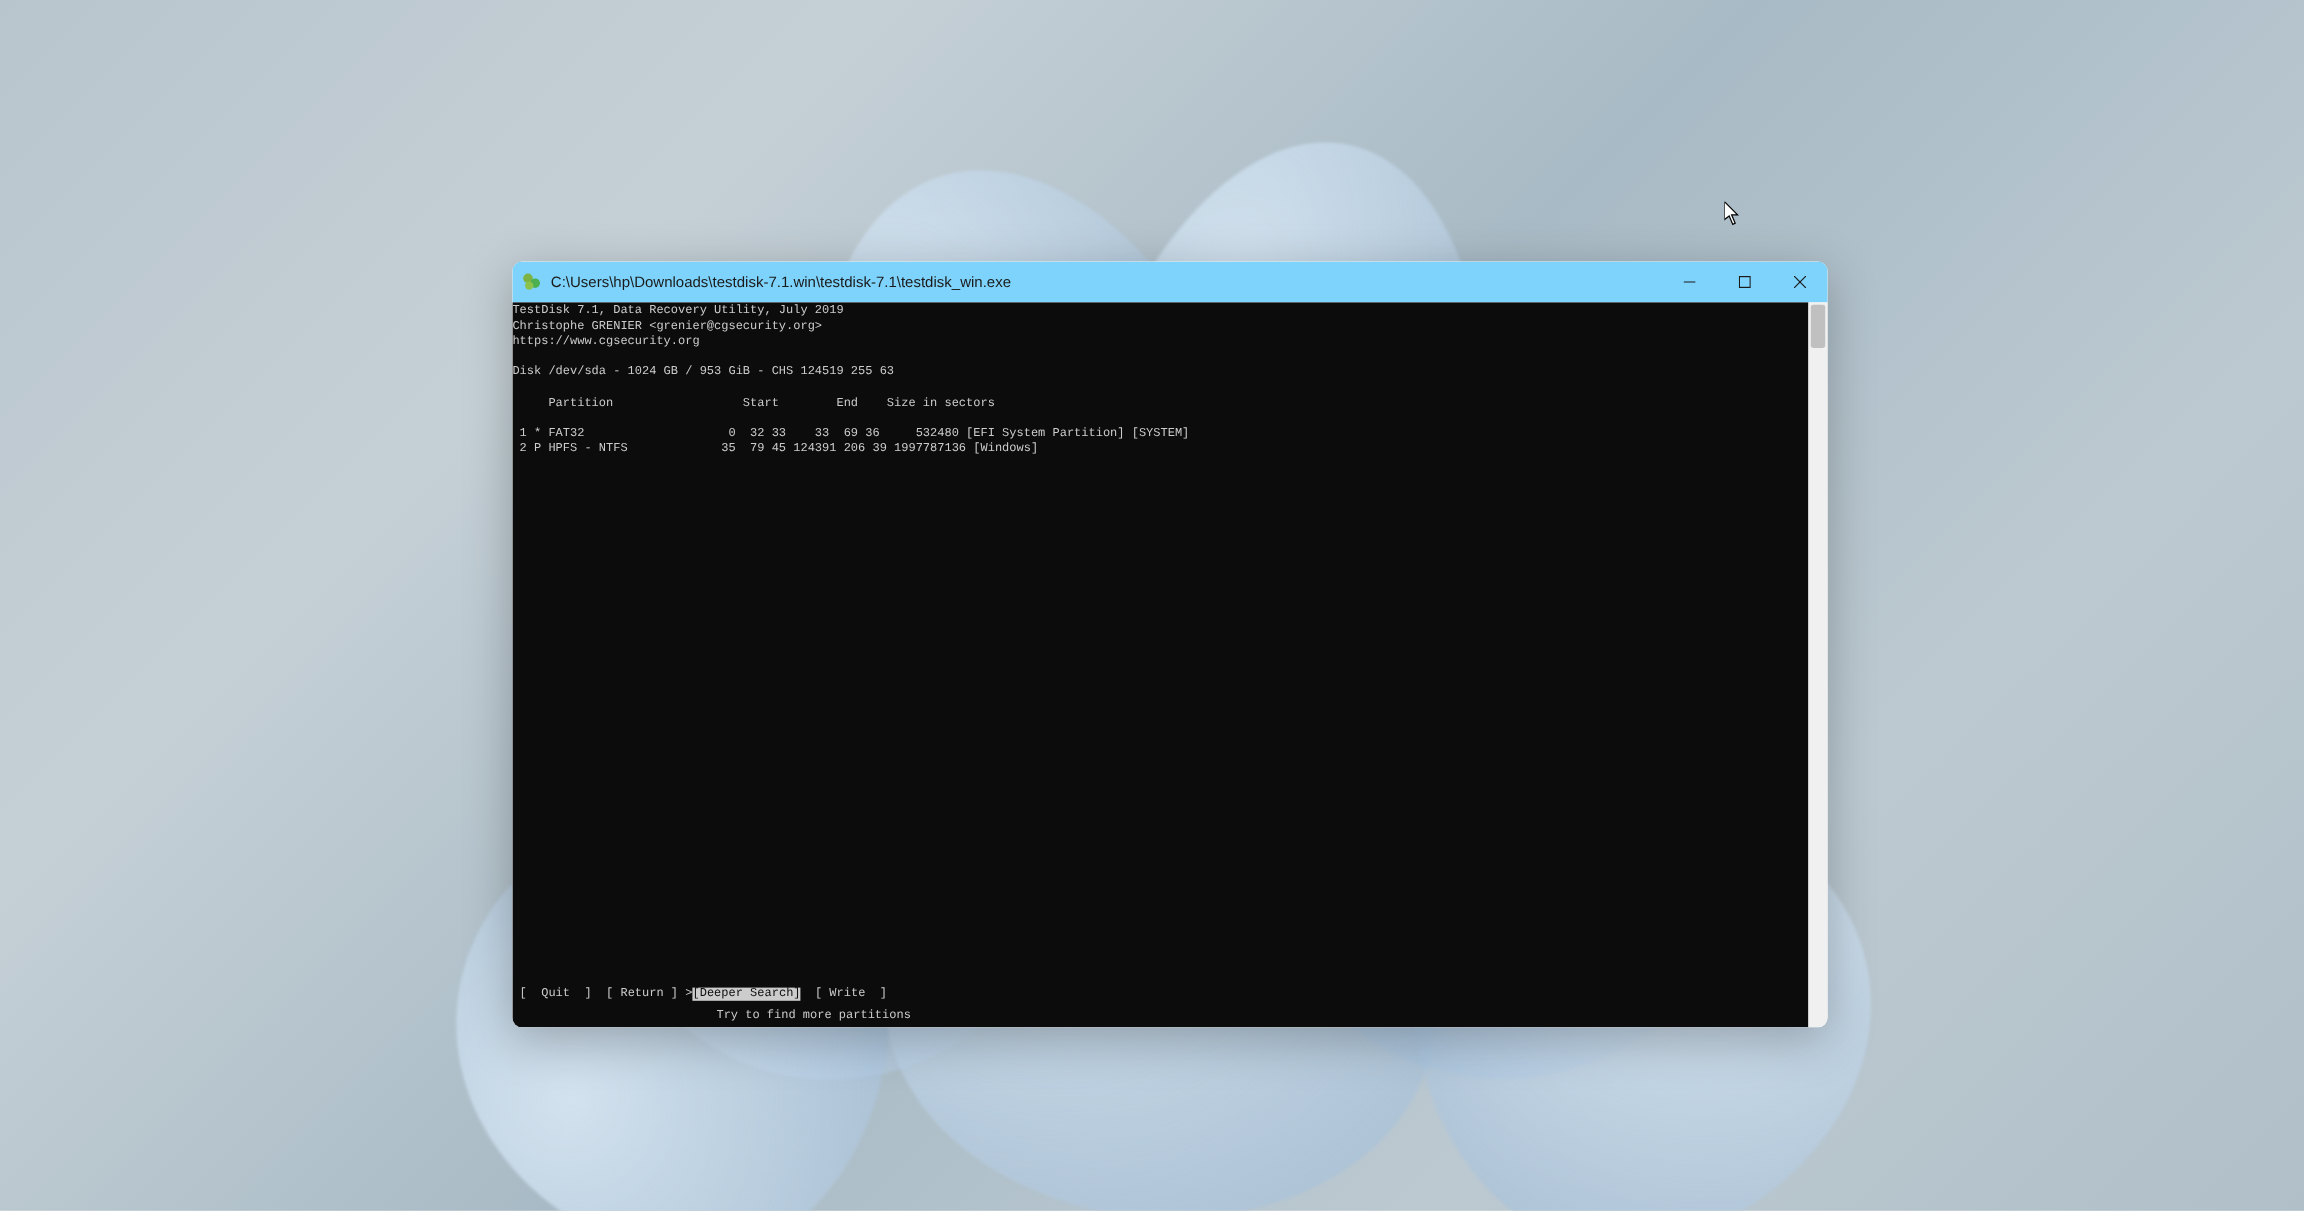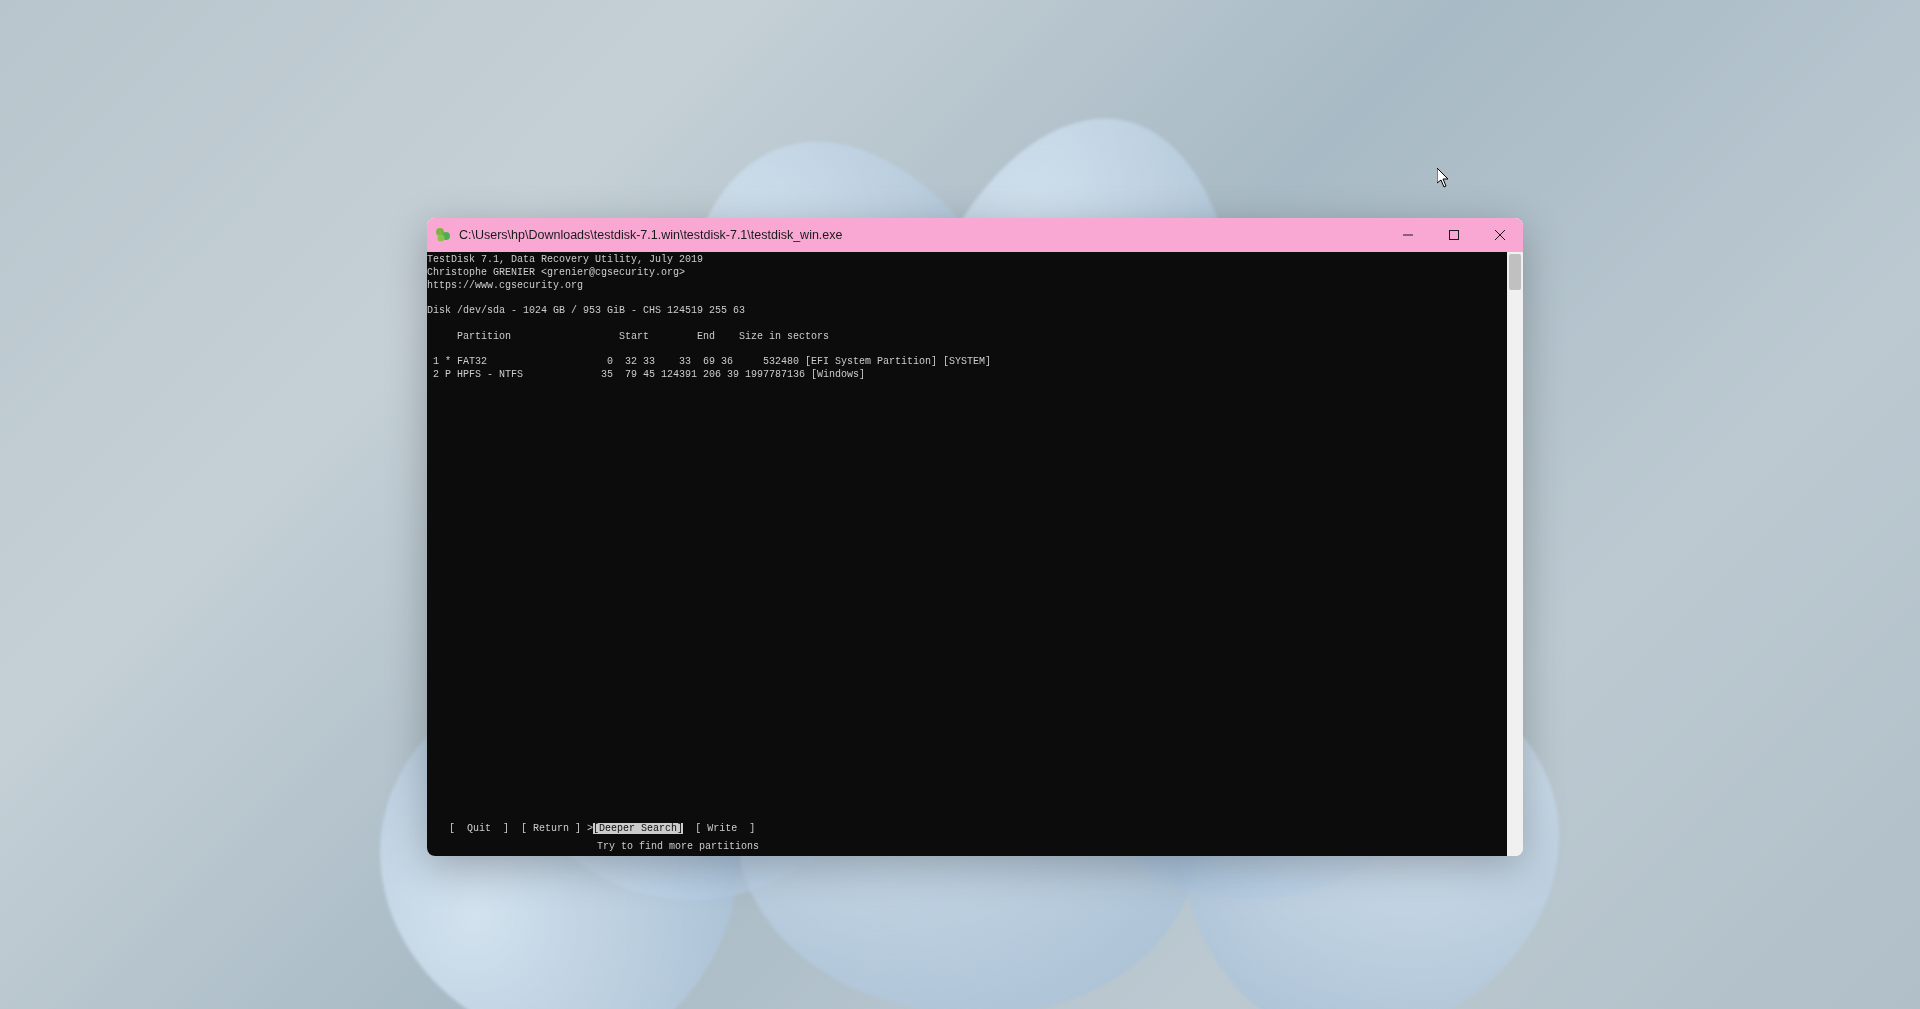--- a/index.html
+++ b/index.html
@@ -32,21 +32,21 @@
   top: 218px;
   width: 1096px;
   height: 638px;
   background: #ffffff;
   border-radius: 8px;
   box-shadow: 0 10px 40px rgba(0,0,0,0.25);
   overflow: hidden;
 }
 .titlebar {
   height: 34px;
-  background: #f9a8d4;
+  background: #7dd3fc;
   display: flex;
   align-items: center;
   padding-left: 8px;
 }
 .app-icon {
   width: 16px;
   height: 16px;
   margin-right: 8px;
   display: inline-block;
 }
@@ -104,21 +104,21 @@
   color: #0c0c0c;
 }
 .cursor {
   position: absolute;
   left: 1437px;
   top: 168px;
   width: 14px;
   height: 20px;
   pointer-events: none;
 }
-.menu-row { position: absolute; bottom: 20px; left: 16px; right:0; }
+.menu-row { position: absolute; bottom: 20px; left: 0; right:0; }
 .hint-row { position: absolute; bottom: 2px; left: 0; right:0; text-align:left;margin-left:32px;}
 </style>
 </head>
 <body>
 
 <div class="bg-flower">
   <div class="petal" style="left:420px;top:80px;width:360px;height:500px;transform:rotate(-18deg)"></div>
   <div class="petal" style="left:640px;top:60px;width:340px;height:520px;transform:rotate(12deg)"></div>
   <div class="petal" style="left:200px;top:380px;width:400px;height:480px;transform:rotate(-55deg)"></div>
   <div class="petal" style="left:820px;top:340px;width:420px;height:520px;transform:rotate(48deg)"></div>

